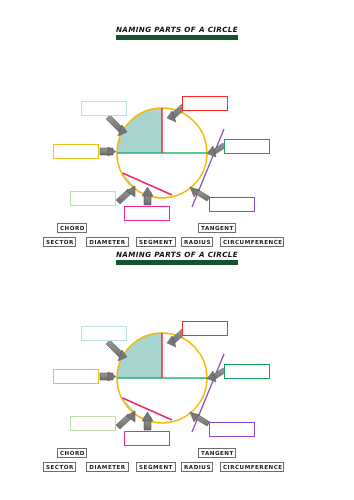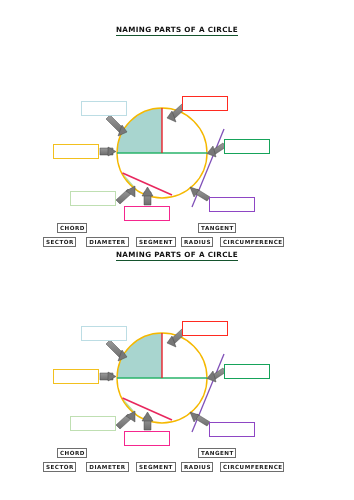--- a/index.html
+++ b/index.html
@@ -15,21 +15,21 @@
   .ws-2{top:250px;}
 
   .title{
     position:absolute;top:0;left:0;width:354px;
     text-align:center;
     font-family:"DejaVu Sans", sans-serif;
     font-size:7.2px;font-weight:bold;letter-spacing:.35px;
     color:#111;
   }
   .title span{
-    border-bottom:1px solid #14532d;padding-bottom:.5px;
+    border-bottom:5px solid #14532d;padding-bottom:.5px;font-style:italic;
   }
 
   .diagram{position:absolute;left:0;top:0;width:354px;height:205px;}
   .diagram svg{display:block;}
 
   
   .abox{position:absolute;background:#ffffff;box-sizing:border-box;}
 
   
   .bank{position:absolute;left:0;width:354px;}

